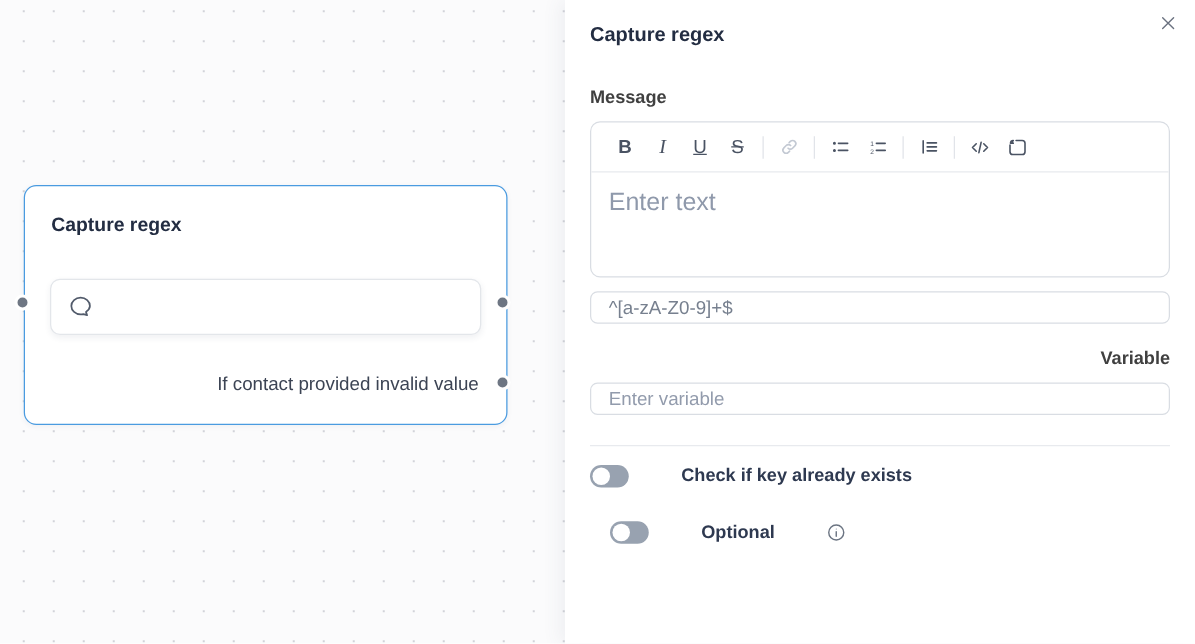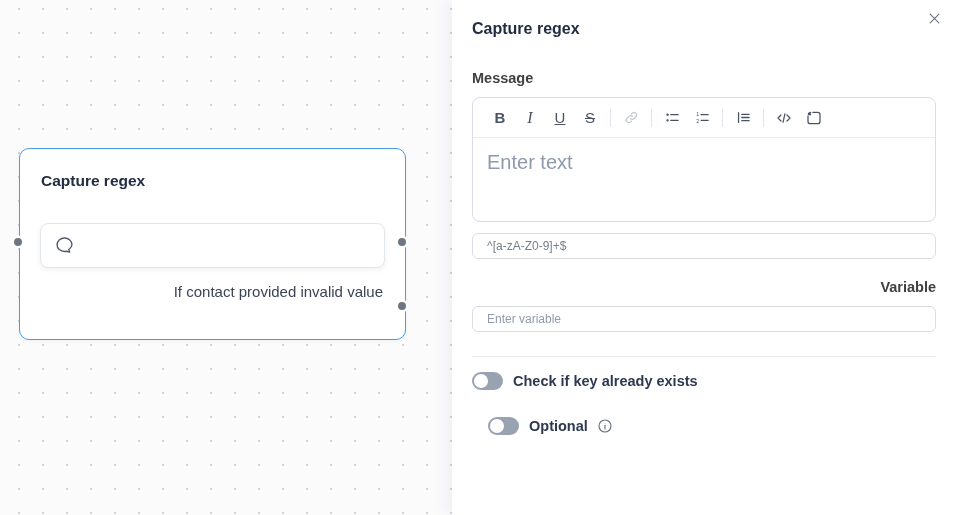--- a/index.html
+++ b/index.html
@@ -33,21 +33,21 @@
     position: absolute; left: 21px; top: 23px;
     font-size: 15.5px; font-weight: 700; color: #232d42;
   }
   .node-input {
     position: absolute; left: 20px; top: 74px; right: 20px; height: 45px;
     border: 1px solid #e3e6ea; border-radius: 8px; background: #fff;
     box-shadow: 0 2px 5px rgba(40,60,90,.07);
     display: flex; align-items: center; padding-left: 13px;
   }
   .node-caption {
-    position: absolute; right: 22px; top: 134px;
+    position: absolute; right: 22px; top: 150px;
     font-size: 15px; color: #3c4454; white-space: nowrap;
   }
   .port {
     position: absolute; width: 7px; height: 7px;
     background: #ffffff; border: 4px solid #6e7683; border-radius: 50%;
     box-shadow: 0 0 0 2.5px #ffffff;
     z-index: 3;
   }
   .port-left   { left: 14px;  top: 238px; }
   .port-right1 { left: 398px; top: 238px; }
@@ -99,30 +99,30 @@
   .tb-btn.strike { text-decoration: line-through; }
   .tb-sep { width: 1px; height: 18px; background: #e1e4e9; margin: 0 5px; flex: none; }
   .editor-body {
     height: 83px; padding: 13px 14px;
     font-size: 20px; color: #8f99ab; cursor: text;
   }
 
   .text-input {
     margin-top: 11px; width: 100%; height: 24px;
     border: 1px solid #d9dde3; border-radius: 6px;
-    padding: 12px 14px; font-size: 12px; color: #77808f;
+    padding: 12px 14px; font-size: 15px; color: #77808f;
     font-family: "Liberation Sans", sans-serif;
     background: #fff; outline: none; display: block;
   }
   .text-input::placeholder { color: #929bac; opacity: 1; }
 
   .divider { margin-top: 24px; border-top: 1px solid #e8eaee; }
 
   .toggle-row {
-    display: flex; align-items: center; height: 20px;
+    display: flex; align-items: center; height: 20px; gap: 32px;
   }
   .toggle-row.first { margin-top: 14px; }
   .toggle-row.second { margin-top: 25px; margin-left: 16px; }
   .toggle {
     position: relative; width: 31px; height: 18px; border-radius: 9px;
     background: #98a2b0; flex: none; cursor: pointer; margin-right: 10px;
   }
   .toggle .knob {
     position: absolute; left: 2px; top: 2px;
     width: 14px; height: 14px; border-radius: 50%; background: #ffffff;

